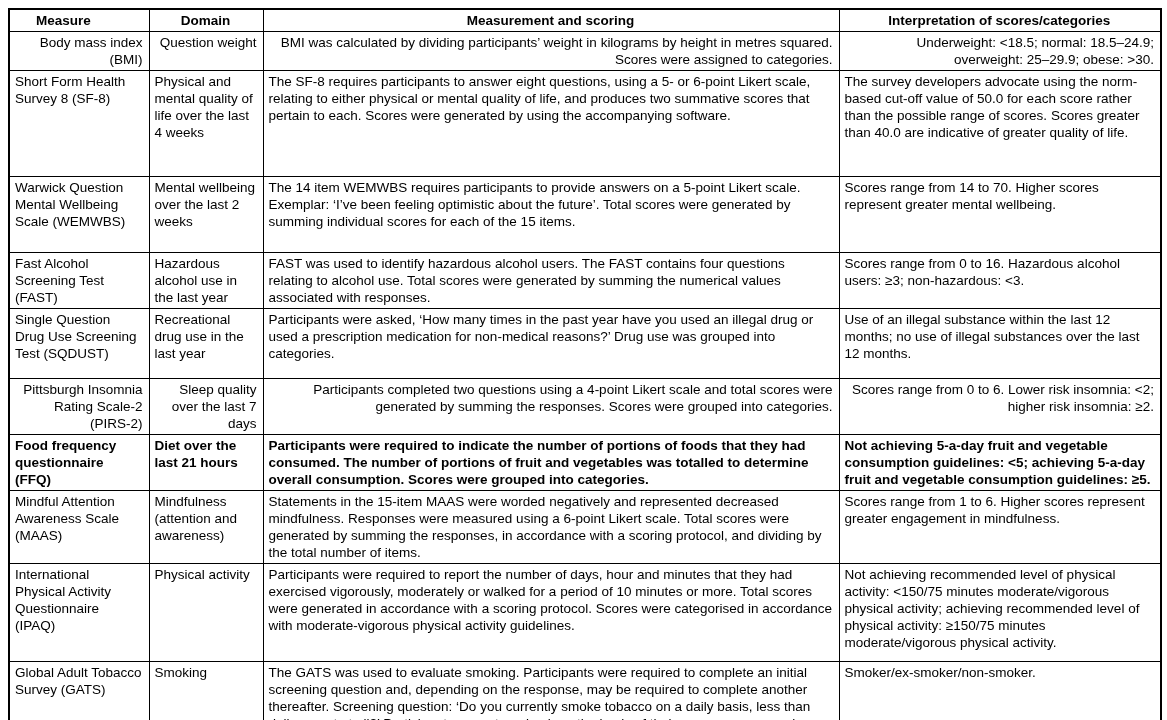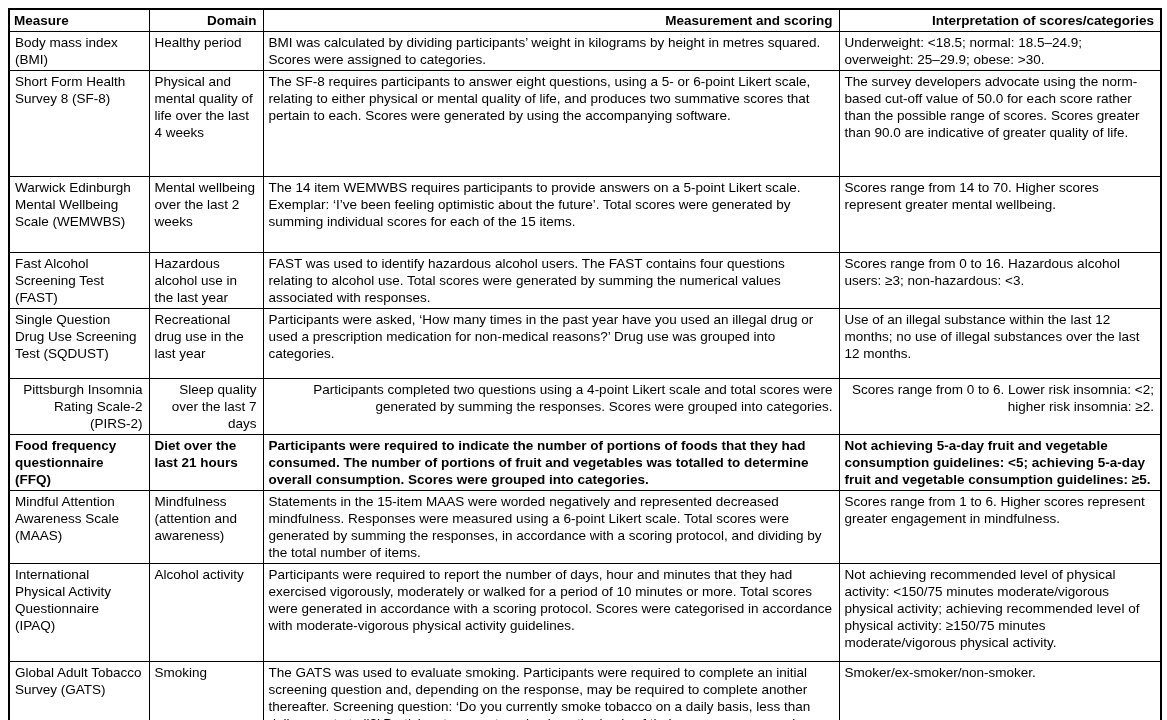--- a/index.html
+++ b/index.html
@@ -29,37 +29,37 @@
   }
   table.measures th,
   table.measures td {
     border: 1px solid #000000;
     vertical-align: top;
     padding: 2px 6px 2px 5px;
     overflow: hidden;
   }
   table.measures thead th {
     font-weight: bold;
-    text-align: right;
+    text-align: center;
     vertical-align: middle;
     padding-top: 1px;
     padding-bottom: 1px;
     height: 19px;
   }
   table.measures thead th.col-measure {
     text-align: left;
-    padding-left: 4px;
+    padding-left: 26px;
   }
   col.c-measure { width: 140px; }
   col.c-domain { width: 114px; }
   col.c-measurement { width: 576px; }
   col.c-interpretation { width: 322px; }
 
   
-  tbody tr:nth-child(1)  { height: 38px; }
+  tbody tr:nth-child(1)  { height: 38px; text-align: right; }
   tbody tr:nth-child(2)  { height: 106px; }
   tbody tr:nth-child(3)  { height: 76px; }
   tbody tr:nth-child(4)  { height: 50px; }
   tbody tr:nth-child(5)  { height: 70px; }
   tbody tr:nth-child(6)  { height: 55px; text-align: right; }
   tbody tr:nth-child(7)  { height: 54px; font-weight: bold; }
   tbody tr:nth-child(8)  { height: 68px; padding-left: 34px; }
   tbody tr:nth-child(9)  { height: 98px; }
   tbody tr:nth-child(10) { height: 74px; }
 
@@ -89,32 +89,32 @@
       <tr>
         <th class="col-measure">Measure</th>
         <th>Domain</th>
         <th>Measurement and scoring</th>
         <th>Interpretation of scores/categories</th>
       </tr>
     </thead>
     <tbody id="table-body">
         <tr>
     <td>Body mass index (BMI)</td>
-    <td>Healthy period</td>
+    <td>Question weight</td>
     <td>BMI was calculated by dividing participants’ weight in kilograms by height in metres squared. Scores were assigned to categories.</td>
     <td>Underweight: &lt;18.5; normal: 18.5–24.9; overweight: 25–29.9; obese: &gt;30.</td>
   </tr>
         <tr>
     <td>Short Form Health Survey 8 (SF-8)</td>
     <td>Physical and mental quality of life over the last 4 weeks</td>
     <td>The SF-8 requires participants to answer eight questions, using a 5- or 6-point Likert scale, relating to either physical or mental quality of life, and produces two summative scores that pertain to each. Scores were generated by using the accompanying software.</td>
-    <td>The survey developers advocate using the norm-based cut-off value of 50.0 for each score rather than the possible range of scores. Scores greater than 90.0 are indicative of greater quality of life.</td>
+    <td>The survey developers advocate using the norm-based cut-off value of 50.0 for each score rather than the possible range of scores. Scores greater than 40.0 are indicative of greater quality of life.</td>
   </tr>
         <tr>
-    <td>Warwick Edinburgh Mental Wellbeing Scale (WEMWBS)</td>
+    <td>Warwick Question Mental Wellbeing Scale (WEMWBS)</td>
     <td>Mental wellbeing over the last 2 weeks</td>
     <td>The 14 item WEMWBS requires participants to provide answers on a 5-point Likert scale. Exemplar: ‘I’ve been feeling optimistic about the future’. Total scores were generated by summing individual scores for each of the 15 items.</td>
     <td>Scores range from 14 to 70. Higher scores represent greater mental wellbeing.</td>
   </tr>
         <tr>
     <td>Fast Alcohol Screening Test (FAST)</td>
     <td>Hazardous alcohol use in the last year</td>
     <td>FAST was used to identify hazardous alcohol users. The FAST contains four questions relating to alcohol use. Total scores were generated by summing the numerical values associated with responses.</td>
     <td>Scores range from 0 to 16. Hazardous alcohol users: ≥3; non-hazardous: &lt;3.</td>
   </tr>
@@ -137,21 +137,21 @@
     <td>Not achieving 5-a-day fruit and vegetable consumption guidelines: &lt;5; achieving 5-a-day fruit and vegetable consumption guidelines: ≥5.</td>
   </tr>
         <tr>
     <td>Mindful Attention Awareness Scale (MAAS)</td>
     <td>Mindfulness (attention and awareness)</td>
     <td>Statements in the 15-item MAAS were worded negatively and represented decreased mindfulness. Responses were measured using a 6-point Likert scale. Total scores were generated by summing the responses, in accordance with a scoring protocol, and dividing by the total number of items.</td>
     <td>Scores range from 1 to 6. Higher scores represent greater engagement in mindfulness.</td>
   </tr>
         <tr>
     <td>International Physical Activity Questionnaire (IPAQ)</td>
-    <td>Alcohol activity</td>
+    <td>Physical activity</td>
     <td>Participants were required to report the number of days, hour and minutes that they had exercised vigorously, moderately or walked for a period of 10 minutes or more. Total scores were generated in accordance with a scoring protocol. Scores were categorised in accordance with moderate-vigorous physical activity guidelines.</td>
     <td>Not achieving recommended level of physical activity: &lt;150/75 minutes moderate/vigorous physical activity; achieving recommended level of physical activity: ≥150/75 minutes moderate/vigorous physical activity.</td>
   </tr>
         <tr>
     <td>Global Adult Tobacco Survey (GATS)</td>
     <td>Smoking</td>
     <td>The GATS was used to evaluate smoking. Participants were required to complete an initial screening question and, depending on the response, may be required to complete another thereafter. Screening question: ‘Do you currently smoke tobacco on a daily basis, less than daily, or not at all?’ Participants are categorised, on the basis of their answers, as a smoker, non-smoker or ex-smoker</td>
     <td>Smoker/ex-smoker/non-smoker.</td>
   </tr>
       </tbody>

